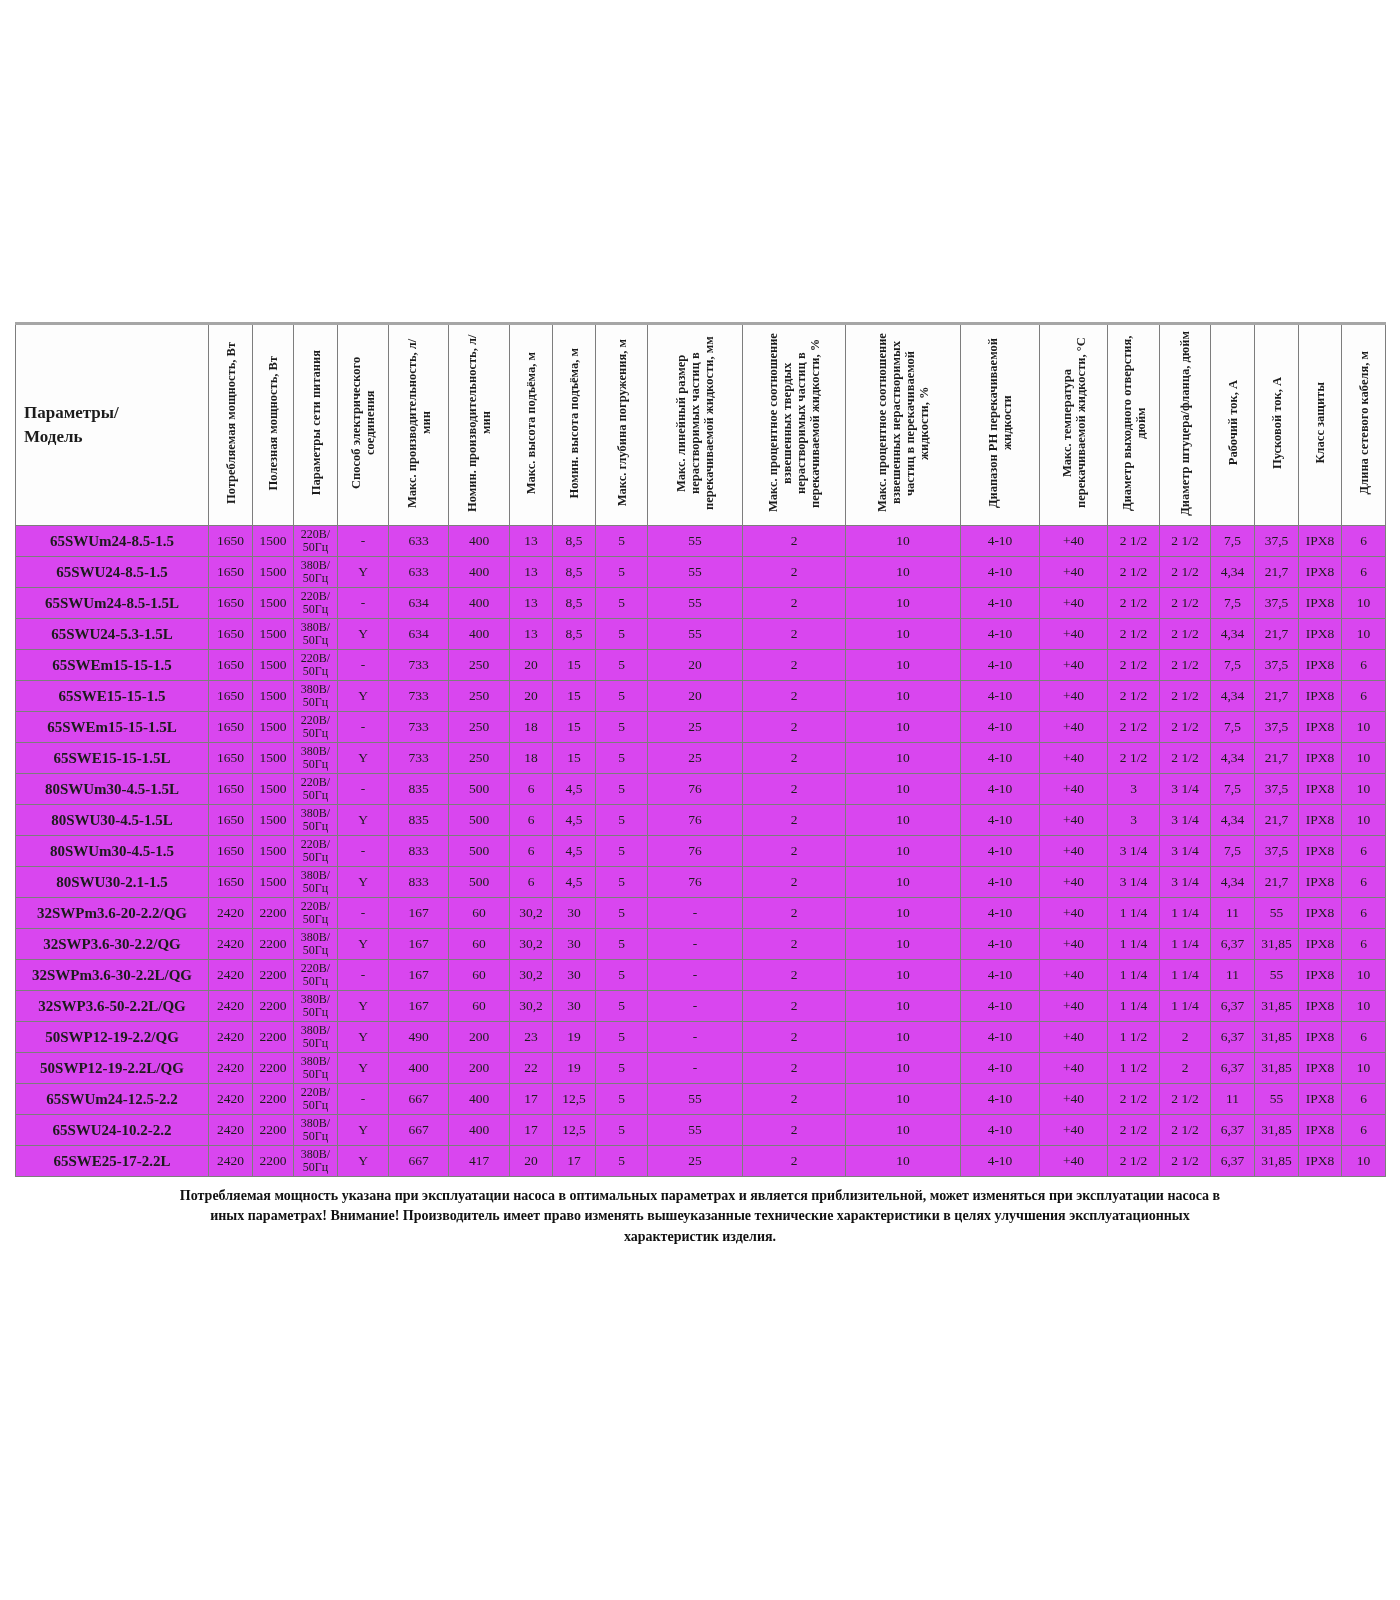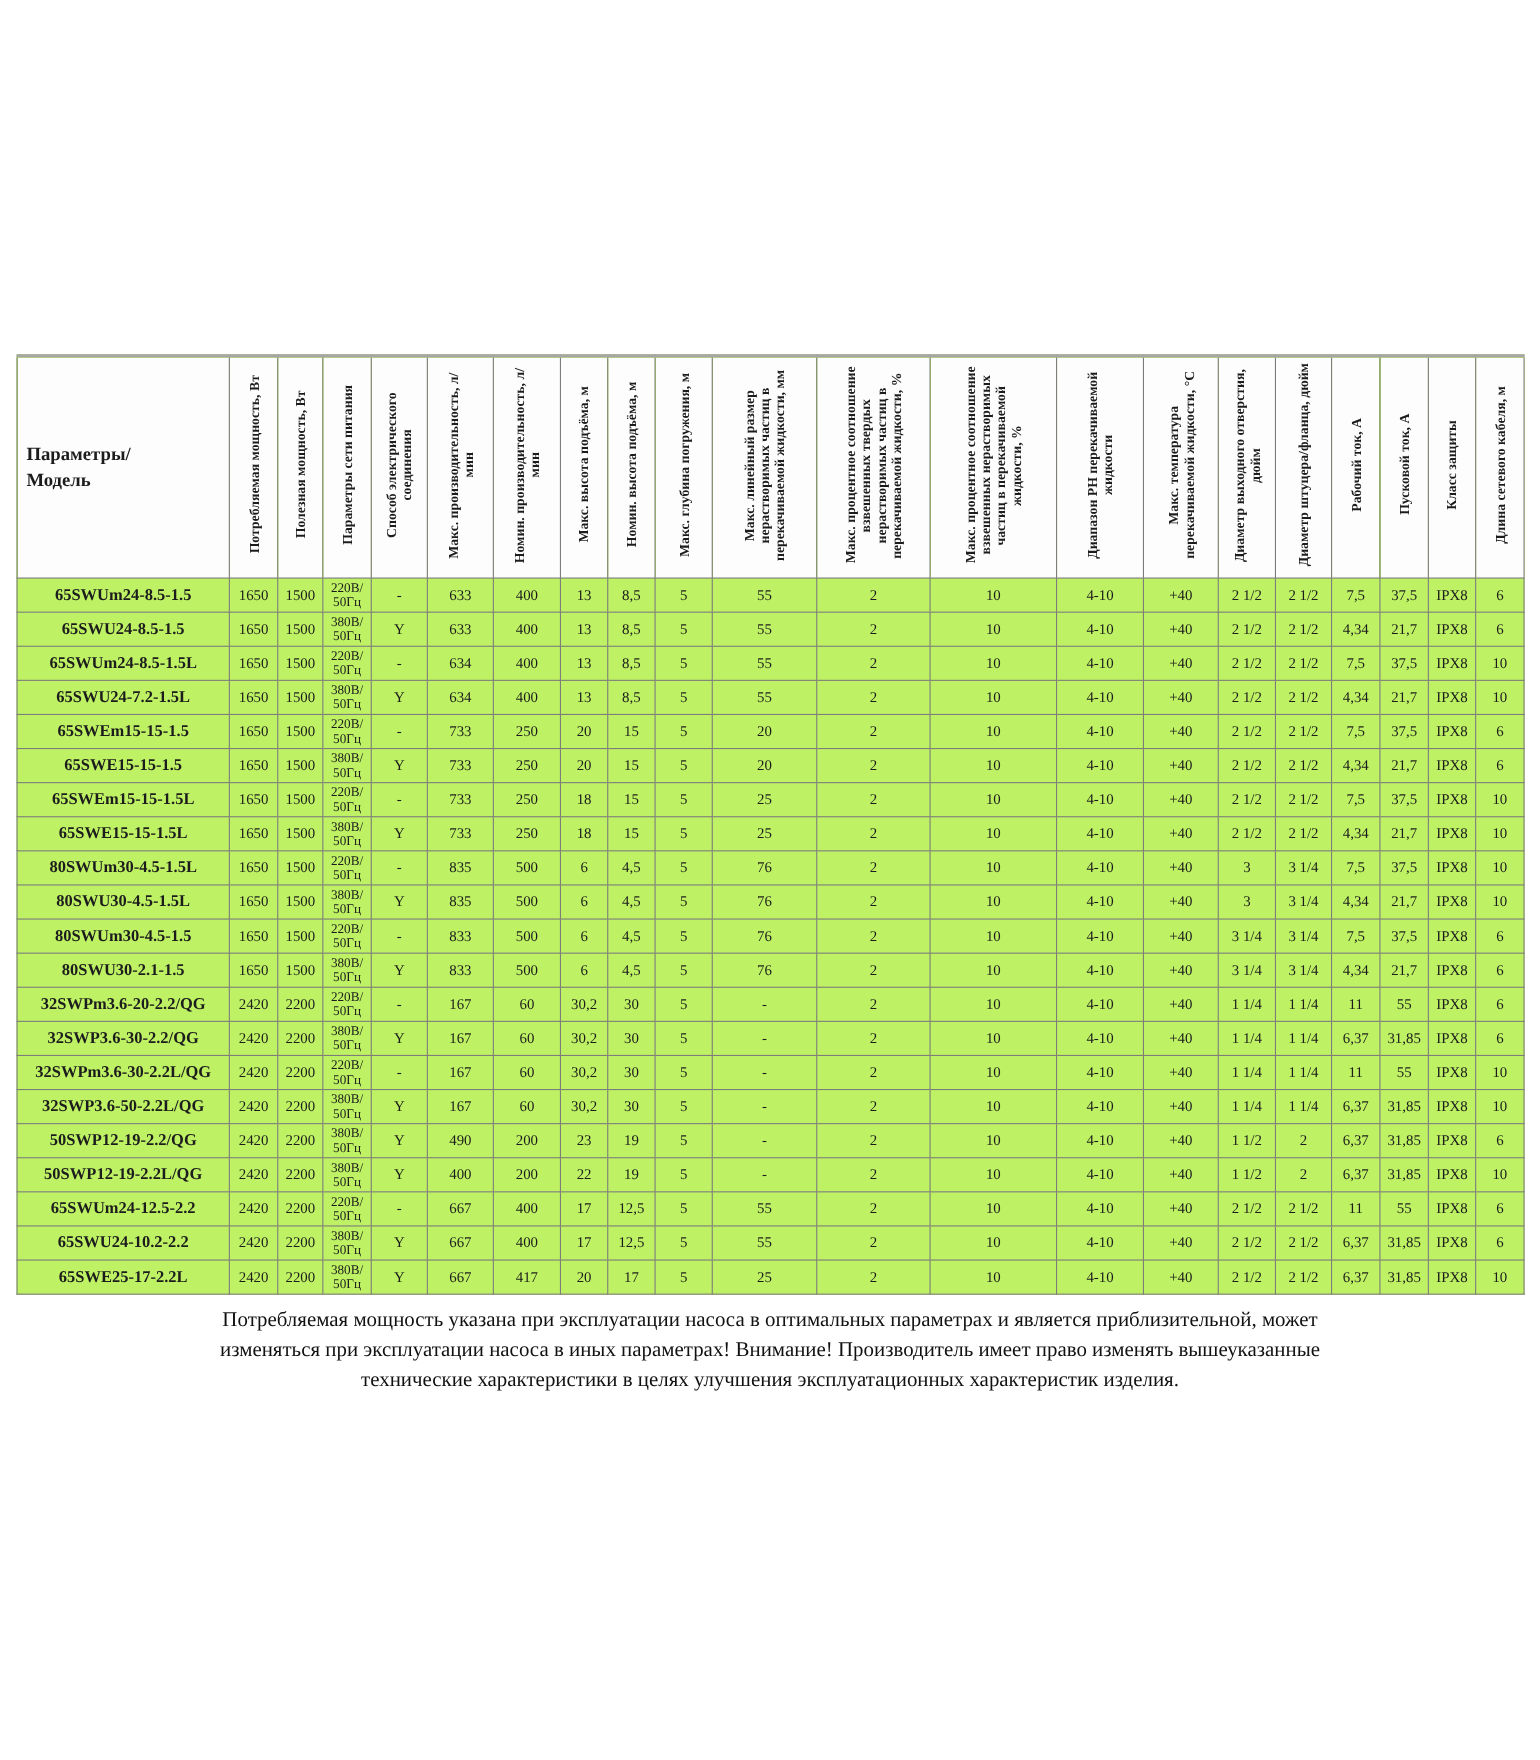--- a/index.html
+++ b/index.html
@@ -14,21 +14,21 @@
   }
   table.specs {
     position: absolute;
     left: 15px;
     top: 322px;
     width: 1370px;
     border-collapse: collapse;
     table-layout: fixed;
     border: 1px solid #7d7d7d;
     border-top: 3px solid #a6a6a6;
-    background: #bef264;
+    background: #d946ef;
   }
   th, td {
     border: 1px solid #7d7d7d;
     text-align: center;
     vertical-align: middle;
     padding: 0 1px;
     overflow: hidden;
   }
   thead th { height: 200px; font-weight: bold; background: #fdfdfd; }
   th.corner {
@@ -55,22 +55,22 @@
   }
   td.model { font-weight: bold; font-size: 15px; }
   td.volt { font-size: 12px; margin-top: 24px; }
   .note {
     position: absolute;
     top: 1186px;
     left: 170px;
     width: 1060px;
     margin: 0;
     text-align: center;
-    font-weight: normal;
-    font-size: 19px;
+    font-weight: bold;
+    font-size: 14px;
     line-height: 1.45;
     color: #111111;
   }
 </style>
 </head>
 <body>
 
 <div class="page">
   <table class="specs">
     <colgroup id="colgroup">
@@ -189,21 +189,21 @@
           <td>4-10</td>
           <td>+40</td>
           <td>2 1/2</td>
           <td>2 1/2</td>
           <td>7,5</td>
           <td>37,5</td>
           <td>IPX8</td>
           <td>10</td>
         </tr>
         <tr>
-          <td class="model">65SWU24-7.2-1.5L</td>
+          <td class="model">65SWU24-5.3-1.5L</td>
           <td>1650</td>
           <td>1500</td>
           <td class="volt">380В/
 50Гц</td>
           <td>Y</td>
           <td>634</td>
           <td>400</td>
           <td>13</td>
           <td>8,5</td>
           <td>5</td>

